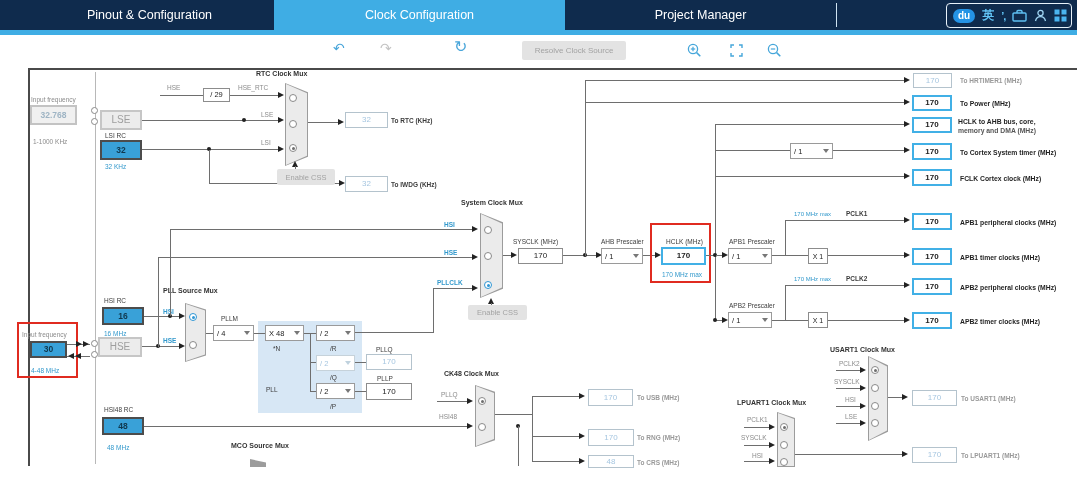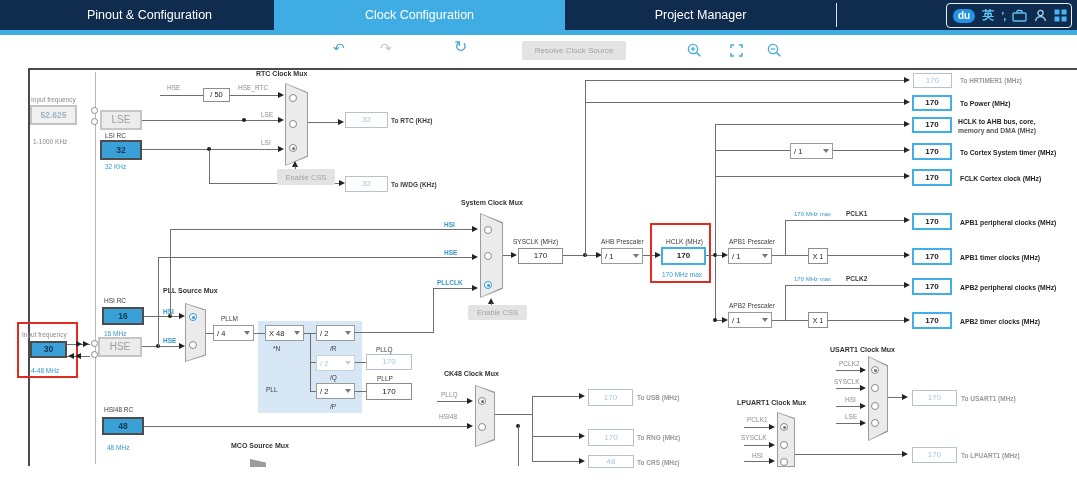--- a/index.html
+++ b/index.html
@@ -133,33 +133,33 @@
         <circle cx="6" cy="6" r="4.6" fill="none" stroke="#45a6da" stroke-width="1.3"></circle>
         <line x1="9.6" y1="9.6" x2="13.3" y2="13.3" stroke="#45a6da" stroke-width="1.5"></line>
         <line x1="3.8" y1="6" x2="8.2" y2="6" stroke="#45a6da" stroke-width="1.2"></line>
       </svg></span>
 
   <div class="cvborder-t"></div>
   <div class="cvborder-l"></div>
   <i class="wl" style="left:95px;top:72px;width:1px;height:392px;"></i>
 
   <span class="t" style="left:31px;top:96px;">Input frequency</span>
-  <div class="box b-oscdis" style="left:30px;top:105px;width:47px;height:20px;">52.625</div>
+  <div class="box b-oscdis" style="left:30px;top:105px;width:47px;height:20px;">32.768</div>
   <span class="t" style="left:33px;top:138px;">1-1000 KHz</span>
   <i class="pin" style="left:91px;top:107px;"></i>
   <i class="pin" style="left:91px;top:118px;"></i>
   <div class="box b-gray" style="left:100px;top:110px;width:42px;height:20px;">LSE</div>
   <span class="t dk" style="left:105px;top:132px;">LSI RC</span>
   <div class="box b-osc" style="left:100px;top:140px;width:42px;height:20px;">32</div>
   <span class="t bl" style="left:105px;top:163px;">32 KHz</span>
 
   <span class="t bd" style="left:256px;top:70px;">RTC Clock Mux</span>
   <span class="t" style="left:167px;top:84px;">HSE</span>
   <i class="w" style="left:160px;top:95px;width:44px;height:1px;"></i>
-  <div class="box b-plain" style="left:203px;top:88px;width:27px;height:14px;font-size:7.5px;">/ 50</div>
+  <div class="box b-plain" style="left:203px;top:88px;width:27px;height:14px;font-size:7.5px;">/ 29</div>
   <span class="t" style="left:238px;top:84px;">HSE_RTC</span>
   <i class="w" style="left:230px;top:95px;width:49px;height:1px;"></i>
     <i class="arr" style="left:278px;top:92px;"></i>
   <i class="w" style="left:142px;top:120px;width:137px;height:1px;"></i>
     <i class="arr" style="left:278px;top:117px;"></i>
     <i class="dot" style="left:242px;top:118px;"></i>
   <span class="t" style="left:261px;top:111px;">LSE</span>
   <i class="w" style="left:142px;top:149px;width:137px;height:1px;"></i>
     <i class="arr" style="left:278px;top:146px;"></i>
     <i class="dot" style="left:207px;top:147px;"></i>

